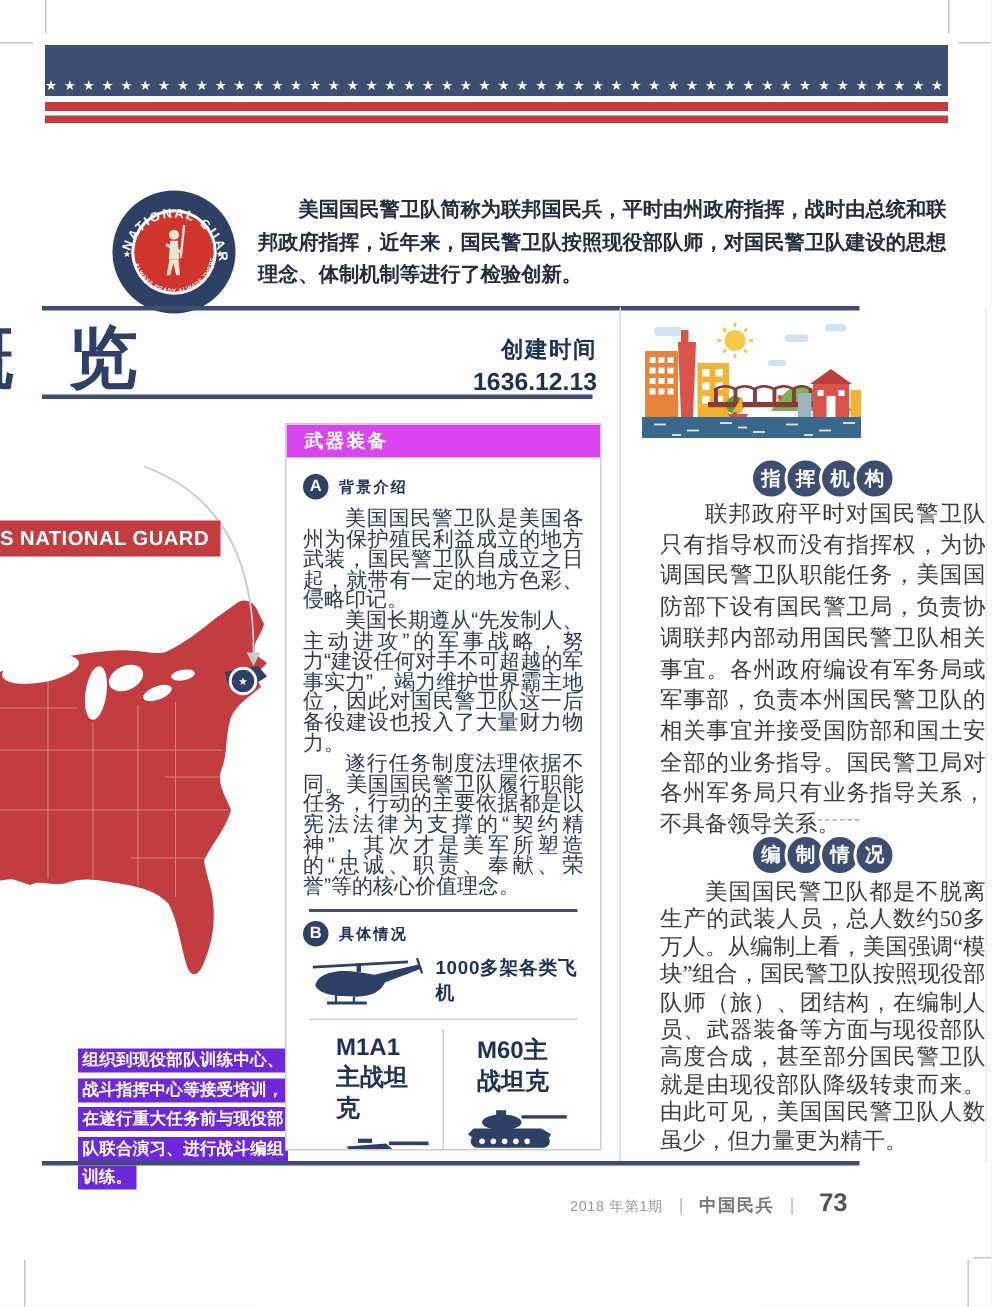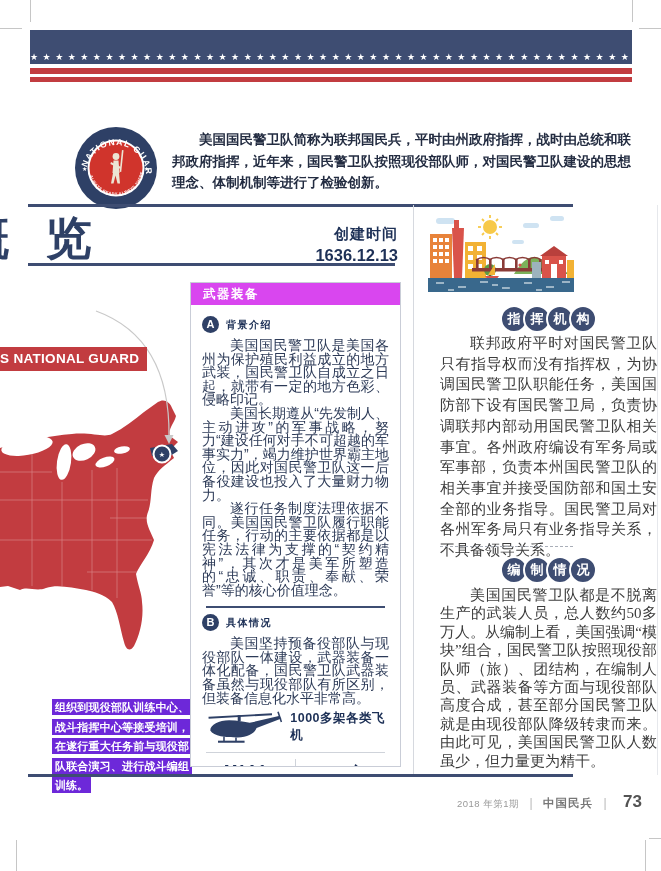--- a/index.html
+++ b/index.html
@@ -63,21 +63,21 @@
   
   .badge-row{position:absolute;left:440px;width:217px;text-align:center;}
   .badge-char{display:inline-block;width:24px;height:24px;margin:0 -2.5px;border-radius:50%;
         background:#3e4d72;border:2px solid #fff;color:#fff;font-size:13px;font-weight:bold;
         line-height:24px;text-align:center;}
   .rc-text{position:absolute;left:440px;width:217px;font-family:"Liberation Serif",serif;
         font-size:15px;color:#3c3c3c;text-align:justify;text-indent:2em;}
   .dash-div{position:absolute;left:440px;top:546px;width:133px;border-top:1px dashed #a9aeb8;}
 
   
-  .footer{position:absolute;left:380px;top:792px;width:262px;text-align:right;white-space:nowrap;}
+  .footer{position:absolute;left:380px;top:792px;width:262px;text-align:left;white-space:nowrap;}
   .f-issue{font-size:9.5px;color:#999;letter-spacing:.5px;}
   .f-sep{font-size:12px;color:#b9b9b9;margin:0 6px;}
   .f-mag{font-size:11.5px;color:#777;font-weight:bold;letter-spacing:1px;}
   .f-page{font-size:17px;color:#535353;font-weight:bold;margin-left:6px;}
 </style>
 </head>
 <body>
 
 <div class="page">
 
@@ -204,21 +204,20 @@
       <p>美国国民警卫队是美国各州为保护殖民利益成立的地方武装，国民警卫队自成立之日起，就带有一定的地方色彩、侵略印记。</p>
       <p>美国长期遵从“先发制人、主动进攻”的军事战略，努力“建设任何对手不可超越的军事实力”，竭力维护世界霸主地位，因此对国民警卫队这一后备役建设也投入了大量财力物力。</p>
       <p>遂行任务制度法理依据不同。美国国民警卫队履行职能任务，行动的主要依据都是以宪法法律为支撑的“契约精神”，其次才是美军所塑造的“忠诚、职责、奉献、荣誉”等的核心价值理念。</p>
 
       <div class="wdiv"></div>
 
       <div class="sec-head" style="margin-top:6px;">
         <div class="sec-badge">B</div>
         <div class="sec-title">具体情况</div>
       </div>
-      <p>美国坚持预备役部队与现役部队一体建设，武器装备一体化配备，国民警卫队武器装备虽然与现役部队有所区别，但装备信息化水平非常高。</p>
 
       <div class="heli-row">
         <svg width="92" height="36" viewBox="0 0 95 42">
           <g fill="#2e4066" stroke="#2e4066">
             <path d="M6 9 L80 5" stroke-width="2.2" fill="none"></path>
             <rect x="40" y="6" width="3.5" height="7" stroke="none"></rect>
             <path stroke="none" d="M8 24 C8 17 18 12 30 12 C40 12 48 14 54 15 L88 7 L91 10 L62 21
                      C60 27 52 32 40 32 C26 32 12 31 8 24 Z"></path>
             <path d="M87 2 L91 14" stroke-width="1.8" fill="none"></path>
             <path d="M17 37 L48 37" stroke-width="2.4" fill="none"></path>

